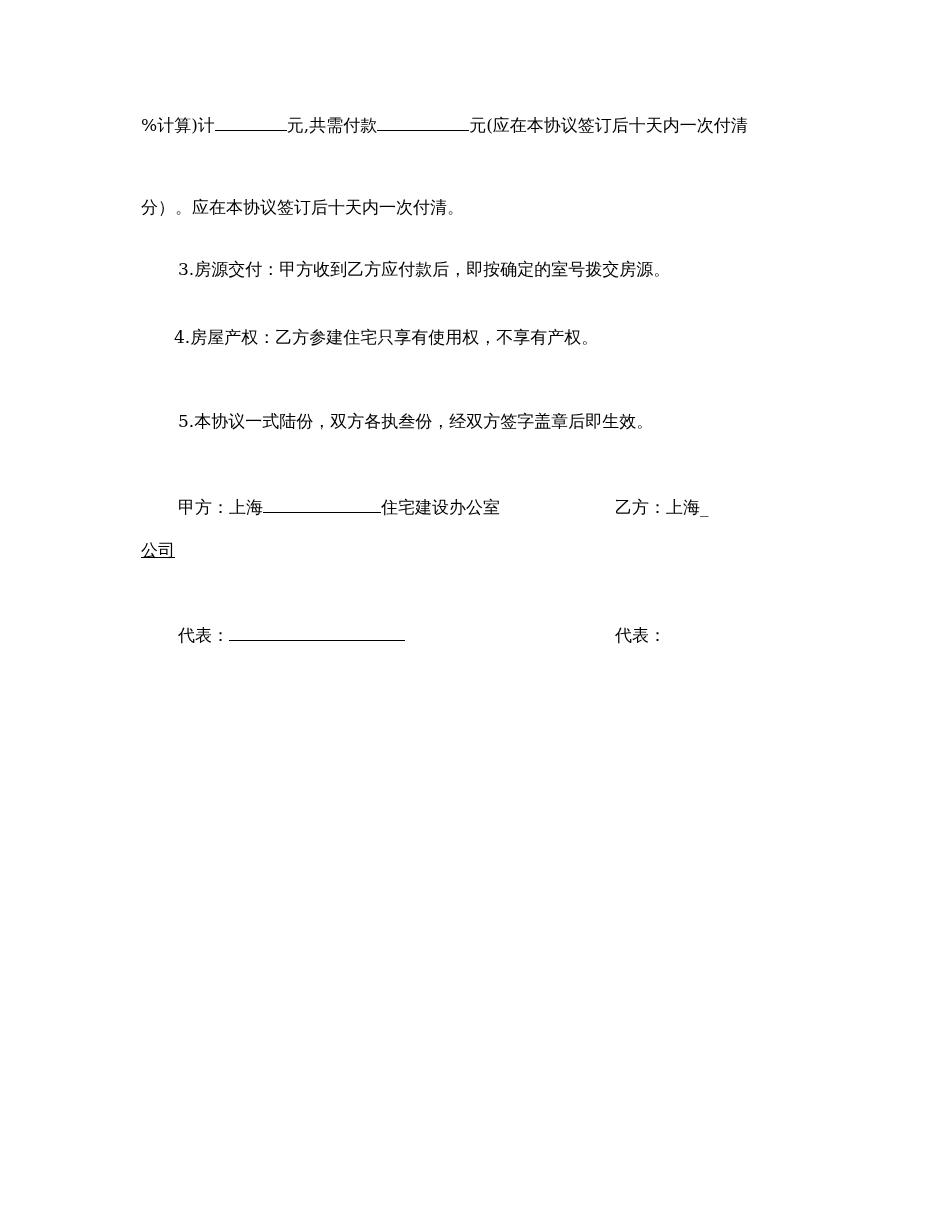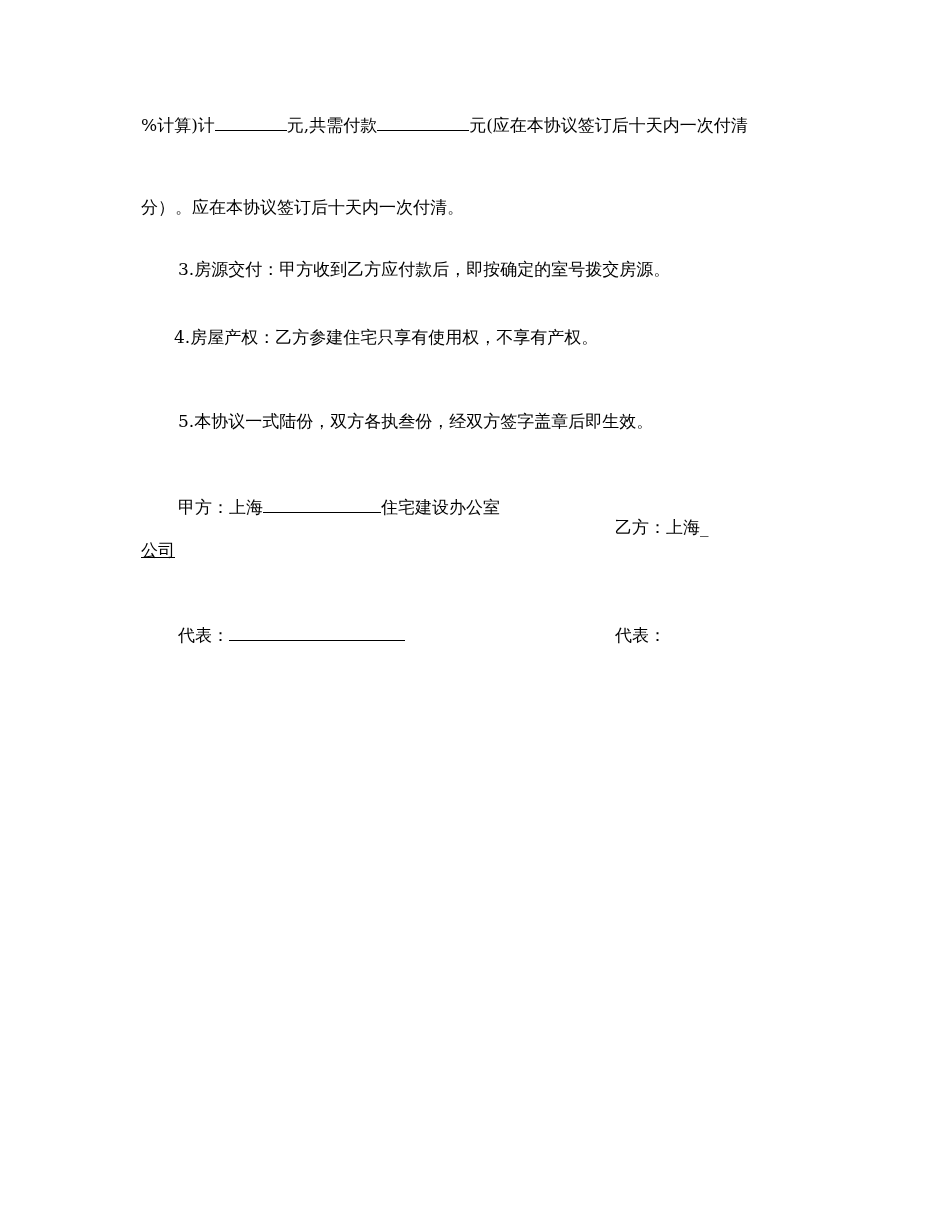--- a/index.html
+++ b/index.html
@@ -20,21 +20,21 @@
 <div class="line" style="left:178px; top:258px;">3.房源交付：甲方收到乙方应付款后，即按确定的室号拨交房源。</div>
 
 <div class="line" style="left:174px; top:326px;">4.房屋产权：乙方参建住宅只享有使用权，不享有产权。</div>
 
 <div class="line" style="left:178px; top:410px;">5.本协议一式陆份，双方各执叁份，经双方签字盖章后即生效。</div>
 
 <div class="line" style="left:178px; top:496px;">
   <span>甲方：上海</span><span class="blank" style="width:118px;"></span><span>住宅建设办公室</span>
 </div>
 
-<div class="line" style="left:615px; top:516px;text-align:center;">乙方：上海_</div>
+<div class="line" style="left:615px; top:496px;text-align:center;">乙方：上海_</div>
 
 <div class="line" style="left:141px; top:539px;text-decoration:underline;">公司</div>
 
 <div class="line" style="left:178px; top:624px;">
   <span>代表：</span><span class="blank" style="width:176px;"></span>
 </div>
 
 <div class="line" style="left:615px; top:624px;">代表：</div>
 
 </body></html>

